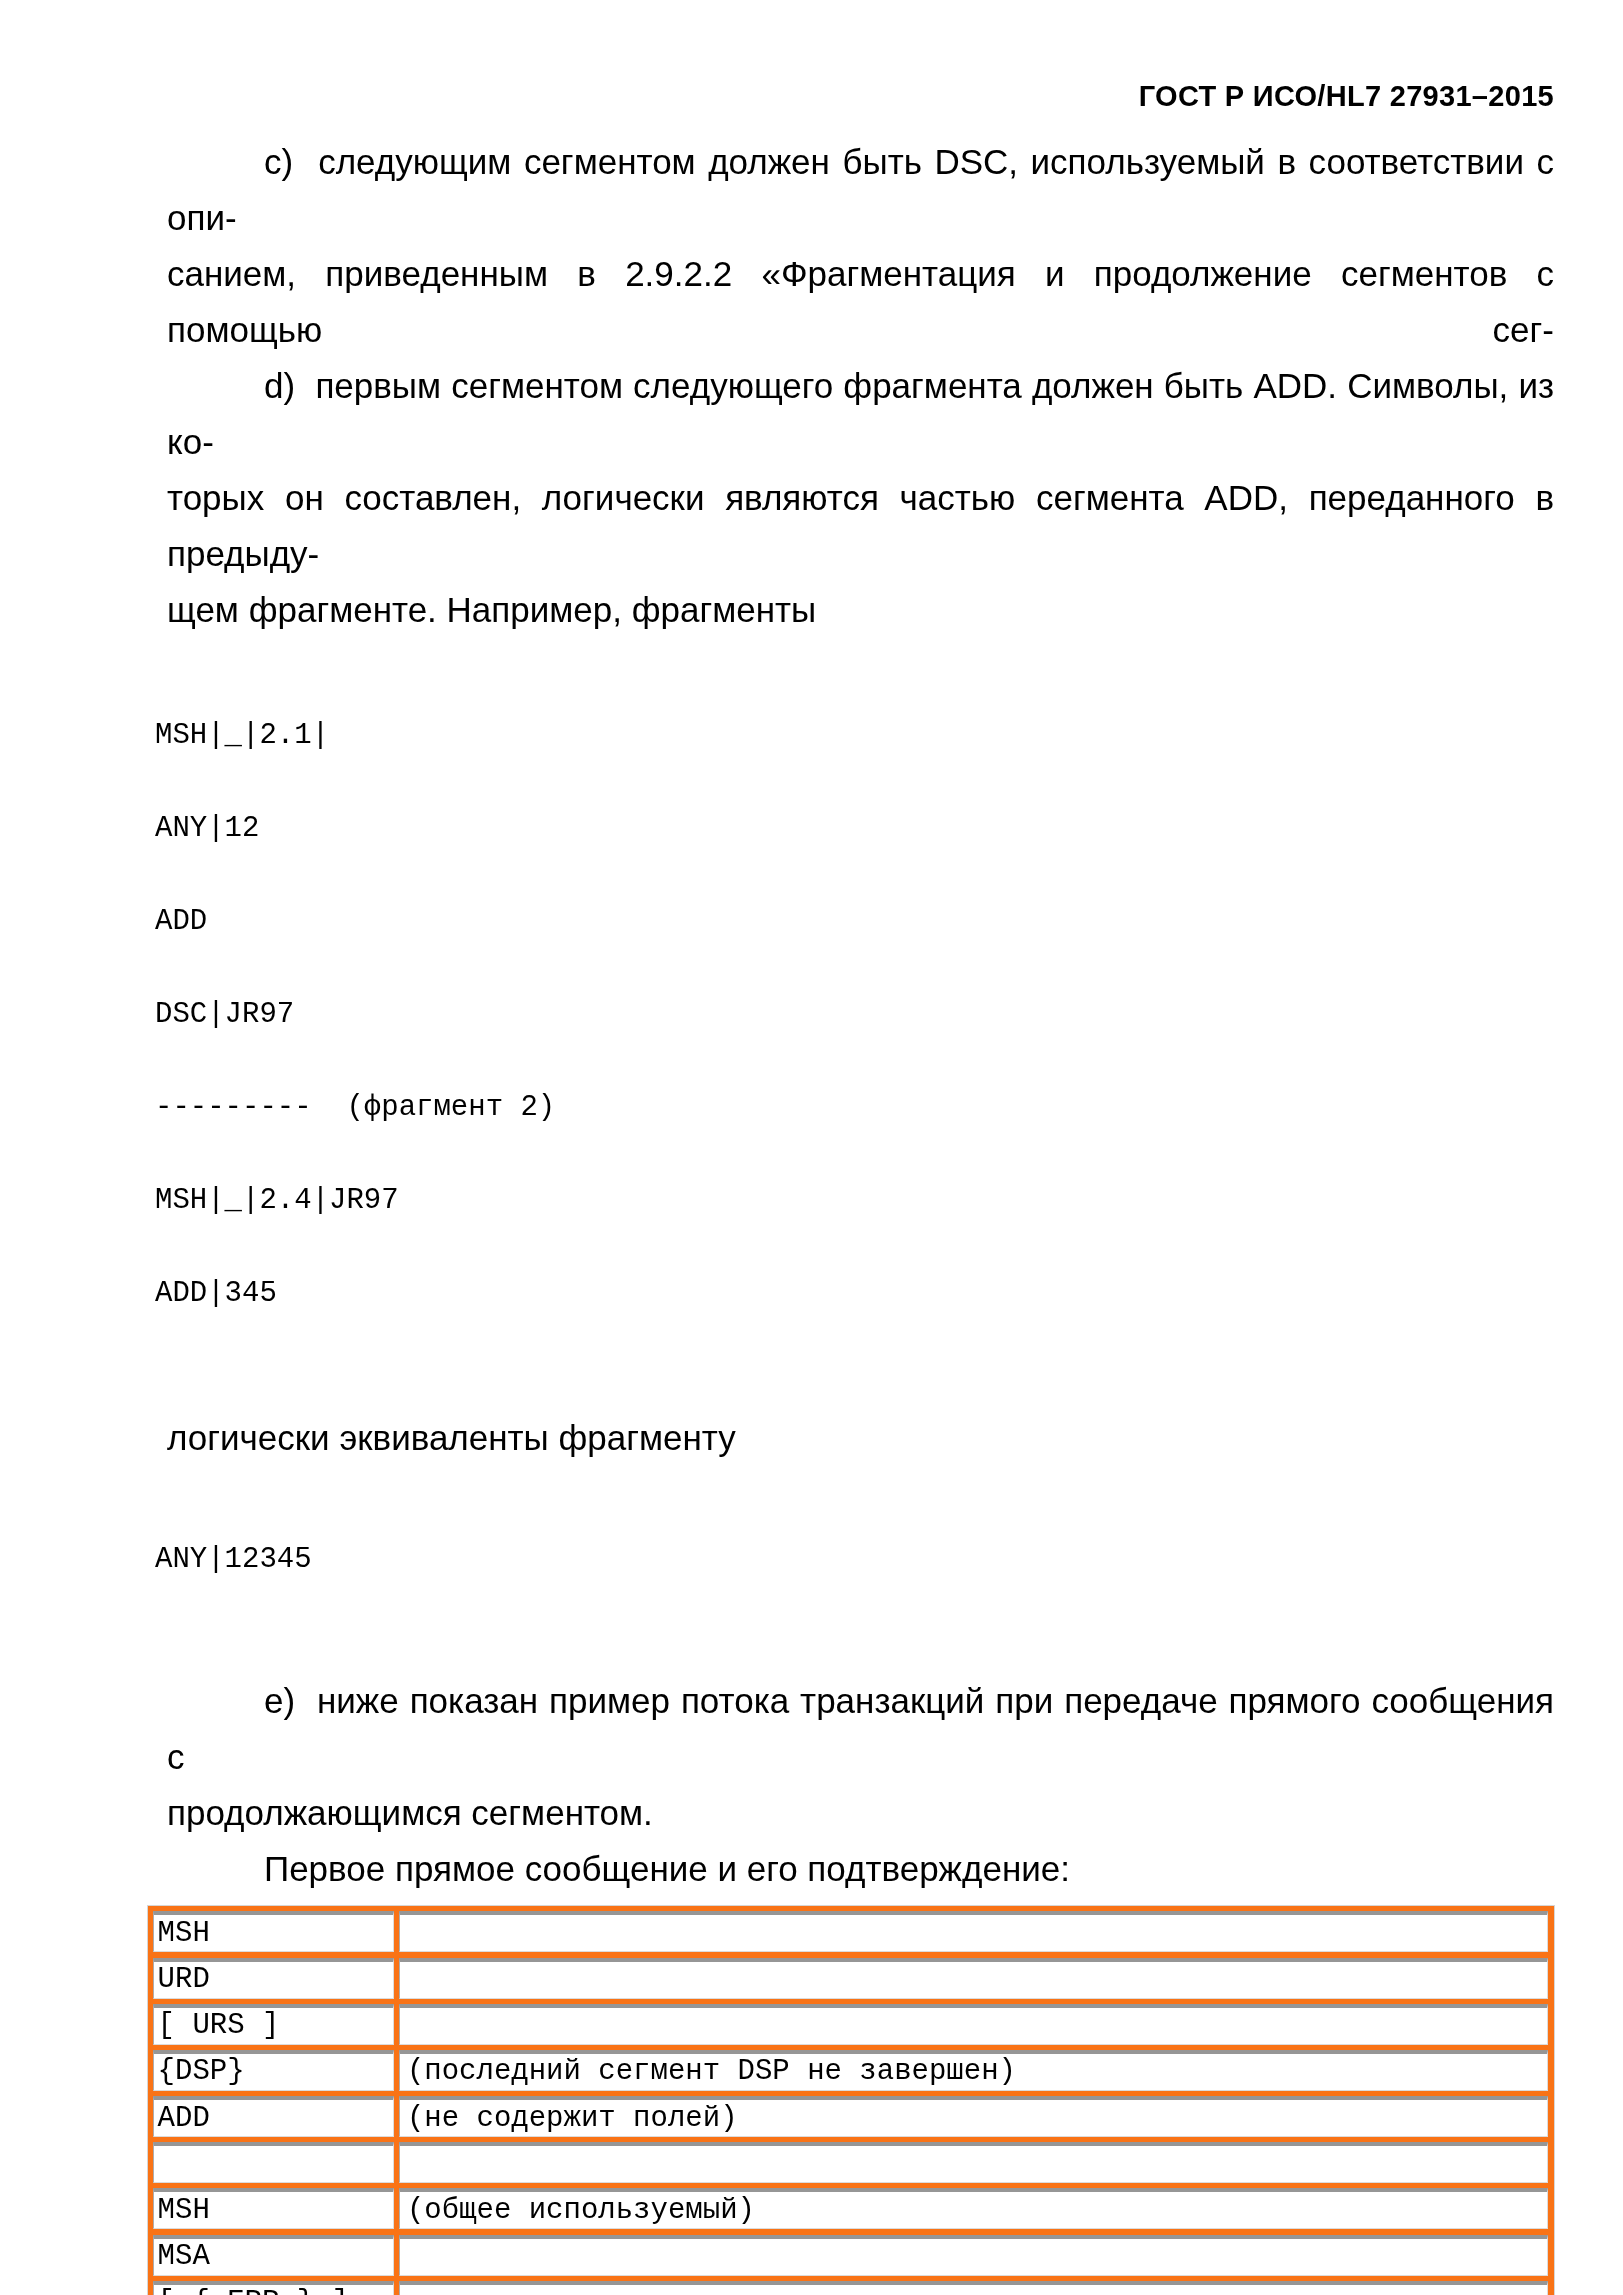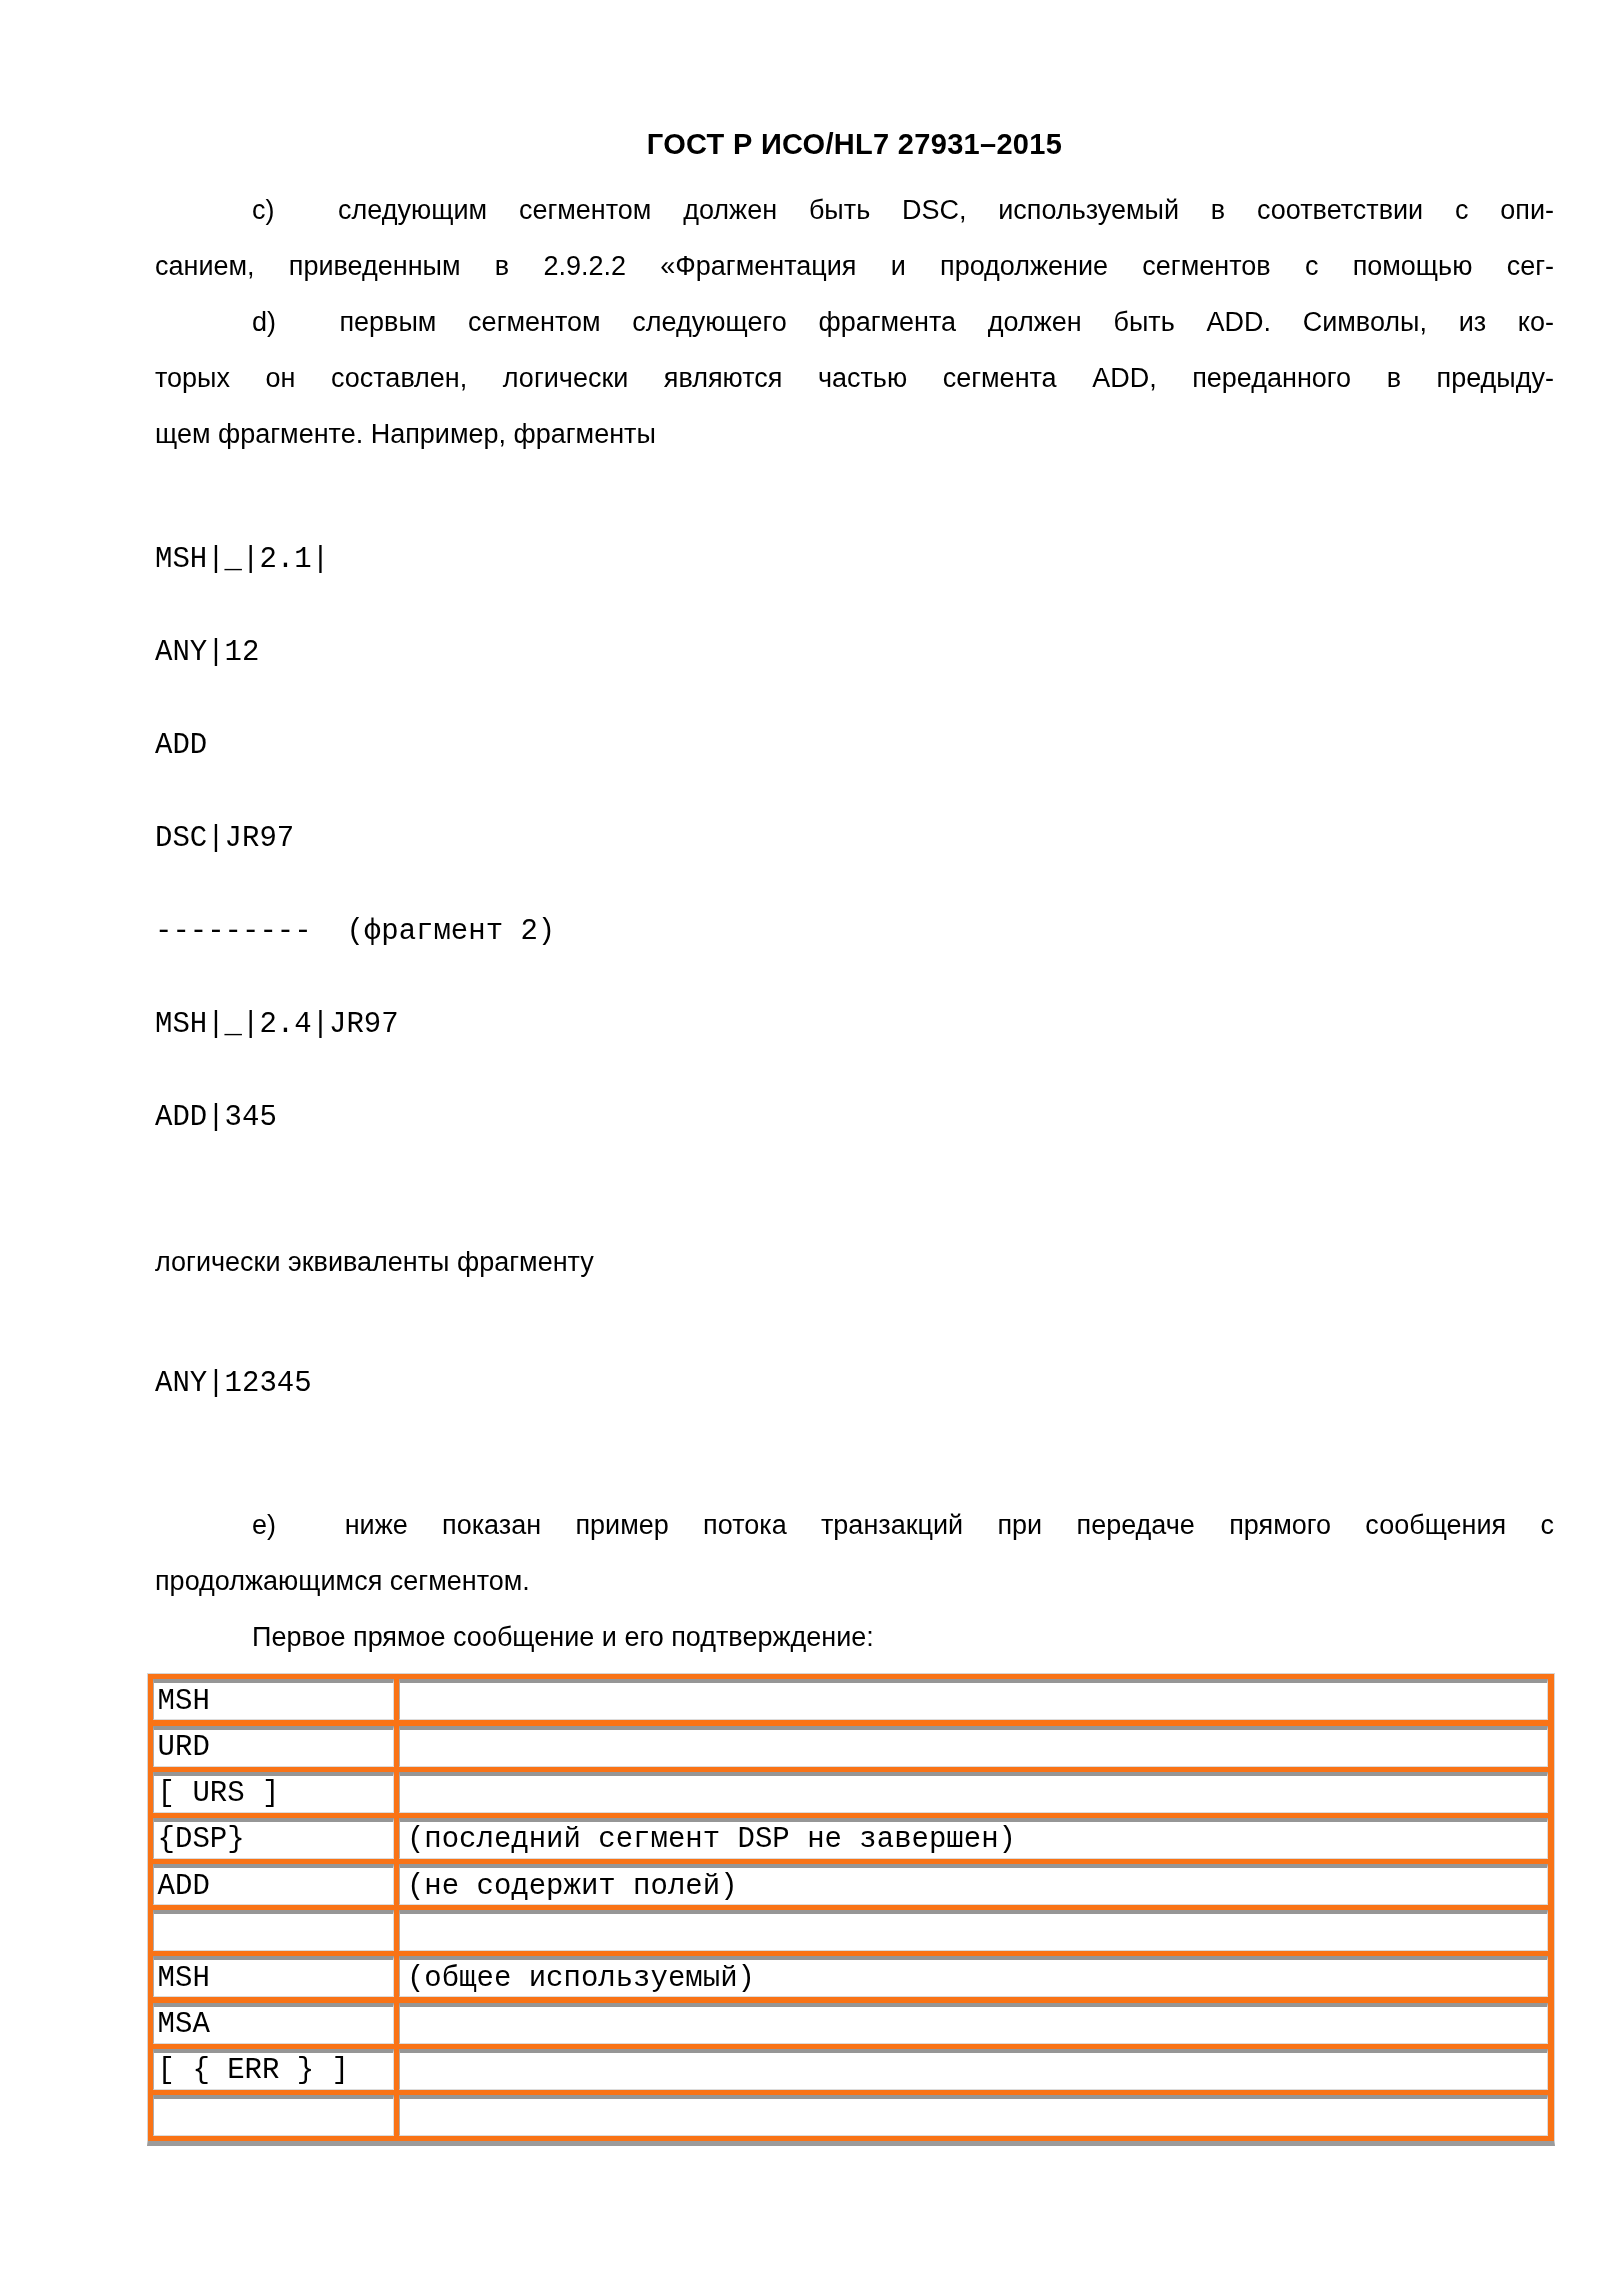--- a/index.html
+++ b/index.html
@@ -8,33 +8,33 @@
     width: 1623px;
     height: 2295px;
     background: #ffffff;
     color: #000000;
     font-family: "Liberation Sans", sans-serif;
     box-sizing: border-box;
     padding: 77px 69px 0 155px;
     overflow: hidden;
   }
   .header {
-    text-align: center;
+    text-align: right;
     font-weight: bold;
     font-size: 29px;
     height: 39px;
     line-height: 39px;
     margin-bottom: 18.3px;
     letter-spacing: 0.3px;
-    margin-top: 48px;
   }
   .bline {
-    font-size: 27px;
+    font-size: 35px;
     line-height: 56px;
     min-height: 56px;
+    margin-left: 12px;
   }
   .jl { text-align: justify; text-align-last: justify; }
   .ind { text-indent: 97px; }
   .equiv { margin-top: 39px; }
   .para-e { margin-top: 36px; }
   .code {
     font-family: "Liberation Mono", monospace;
     font-size: 29px;
     line-height: 31px;
     white-space: pre;

